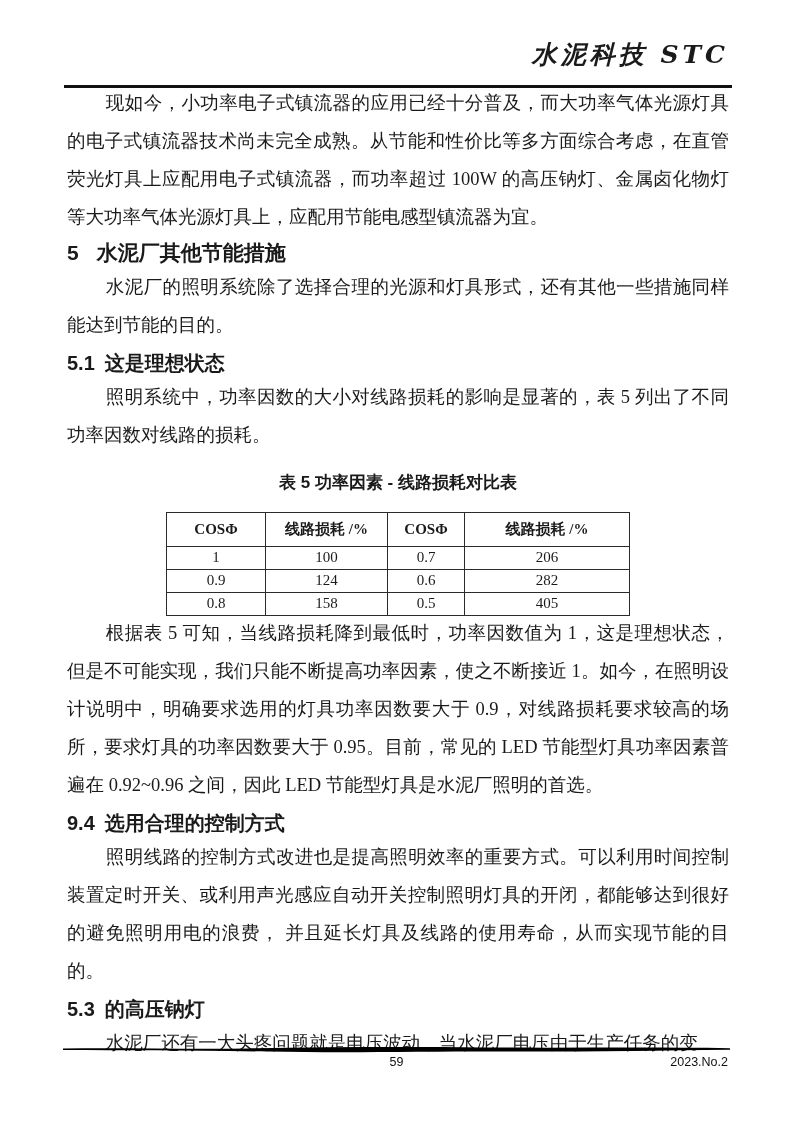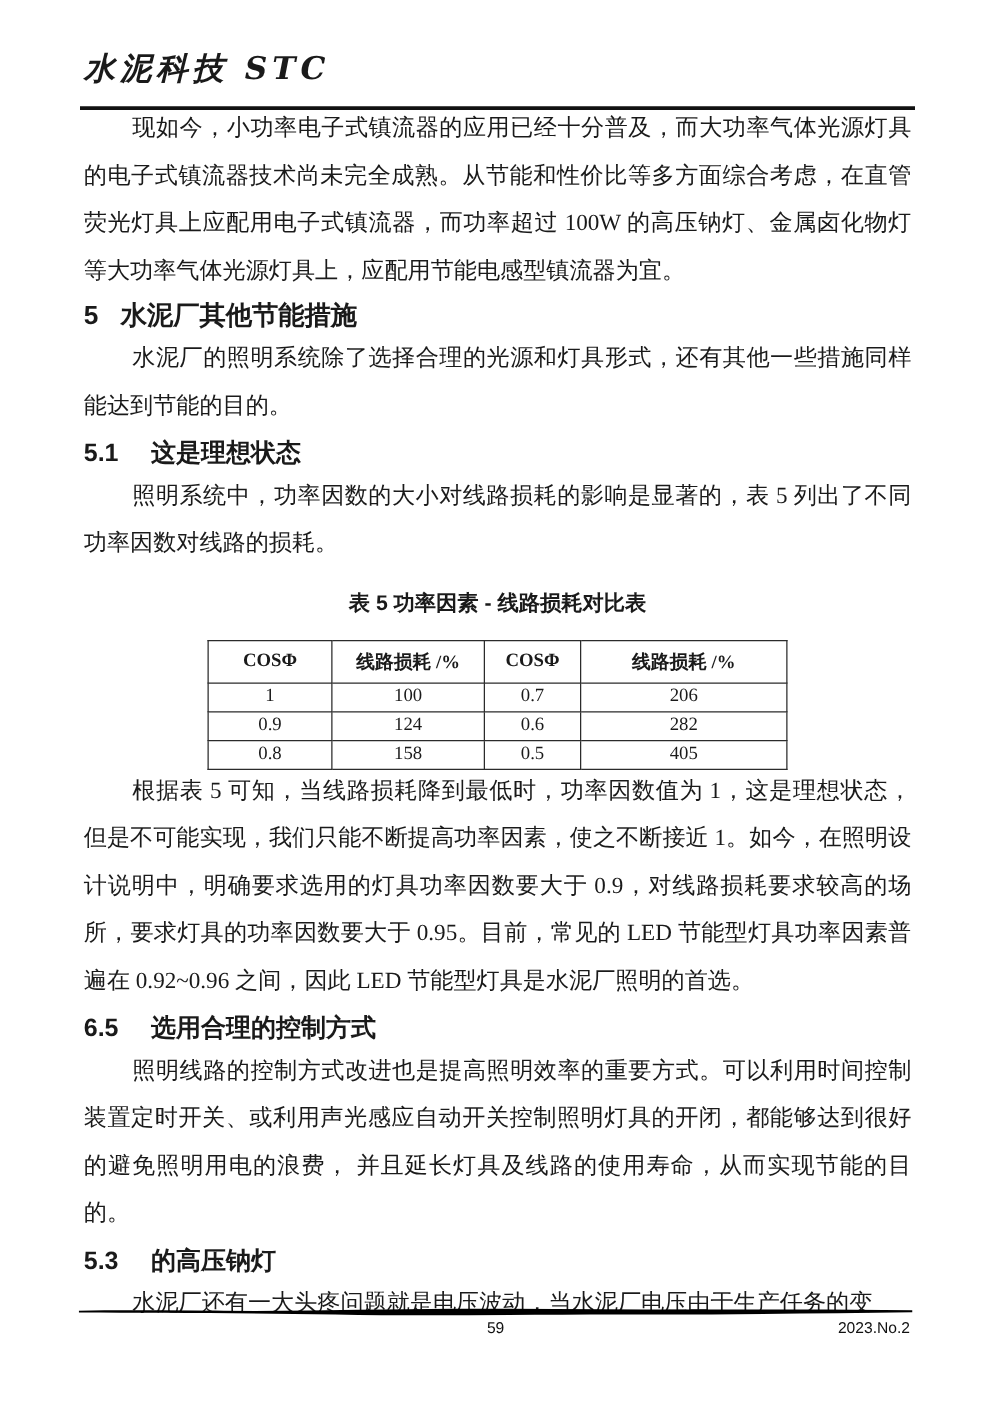--- a/index.html
+++ b/index.html
@@ -10,21 +10,21 @@
     margin: 0 auto;
     background: #ffffff;
     color: #1a1a1a;
     font-family: "Liberation Serif", "DejaVu Serif", serif;
     overflow: hidden;
     box-sizing: border-box;
     padding: 0 64px 0 67px;
   }
   .journal-title {
     padding-top: 38px;
-    text-align: left;
+    text-align: right;
     font-size: 25px;
     line-height: 34px;
     font-family: "DejaVu Serif", serif;
     font-style: italic;
     letter-spacing: 4px;
     font-weight: 600;
   }
   .header-rule {
     height: 2.5px;
     background: #111;
@@ -46,21 +46,21 @@
     line-height: 30px;
   }
   .h-sub {
     margin: 4px 0 0 0;
     font-family: "Liberation Sans", "DejaVu Sans", sans-serif;
     font-weight: bold;
     font-size: 20px;
     line-height: 30px;
   }
   .h-main .sec-num { margin-right: 18px; }
-  .h-sub .sec-num { margin-right: 26px; }
+  .h-sub .sec-num { margin-right: 10px; }
   .table-caption {
     margin: 16px;
     text-align: center;
     font-family: Liberation Sans, sans-serif;
     font-weight: bold;
     font-size: 17px;
     line-height: 26px;
   }
   table.data-table {
     border-collapse: collapse;
@@ -157,21 +157,21 @@
         <td>0.8</td>
         <td>158</td>
         <td>0.5</td>
         <td>405</td>
       </tr>
     </tbody>
   </table>
 
   <p class="para after-table">根据表 5 可知，当线路损耗降到最低时，功率因数值为 1，这是理想状态，但是不可能实现，我们只能不断提高功率因素，使之不断接近 1。如今，在照明设计说明中，明确要求选用的灯具功率因数要大于 0.9，对线路损耗要求较高的场所，要求灯具的功率因数要大于 0.95。目前，常见的 LED 节能型灯具功率因素普遍在 0.92~0.96 之间，因此 LED 节能型灯具是水泥厂照明的首选。</p>
 
-  <h3 class="h-sub"><span class="sec-num">6.5</span><span>选用合理的控制方式</span></h3>
+  <h3 class="h-sub"><span class="sec-num">9.4</span><span>选用合理的控制方式</span></h3>
   <p class="para">照明线路的控制方式改进也是提高照明效率的重要方式。可以利用时间控制装置定时开关、或利用声光感应自动开关控制照明灯具的开闭，都能够达到很好的避免照明用电的浪费， 并且延长灯具及线路的使用寿命，从而实现节能的目的。</p>
 
   <h3 class="h-sub"><span class="sec-num">5.3</span><span>的高压钠灯</span></h3>
   <p class="para">水泥厂还有一大头疼问题就是电压波动，当水泥厂电压由于生产任务的变</p>
 
   <div class="footer">
     <svg class="footer-rule-svg" viewBox="0 0 667 10" preserveAspectRatio="none" xmlns="http://www.w3.org/2000/svg">
       <path fill="#000000" d="M0,4.6 C60,3.4 120,5.6 185,4.4 C262,3.0 340,2.6 420,3.4 C500,4.2 585,2.8 667,4.2 L667,5.8 C595,6.6 525,7.8 445,7.6 C360,7.4 285,9.2 205,7.6 C128,6.2 62,6.6 0,6.0 Z"></path>
     </svg>
     <div class="footer-row">

